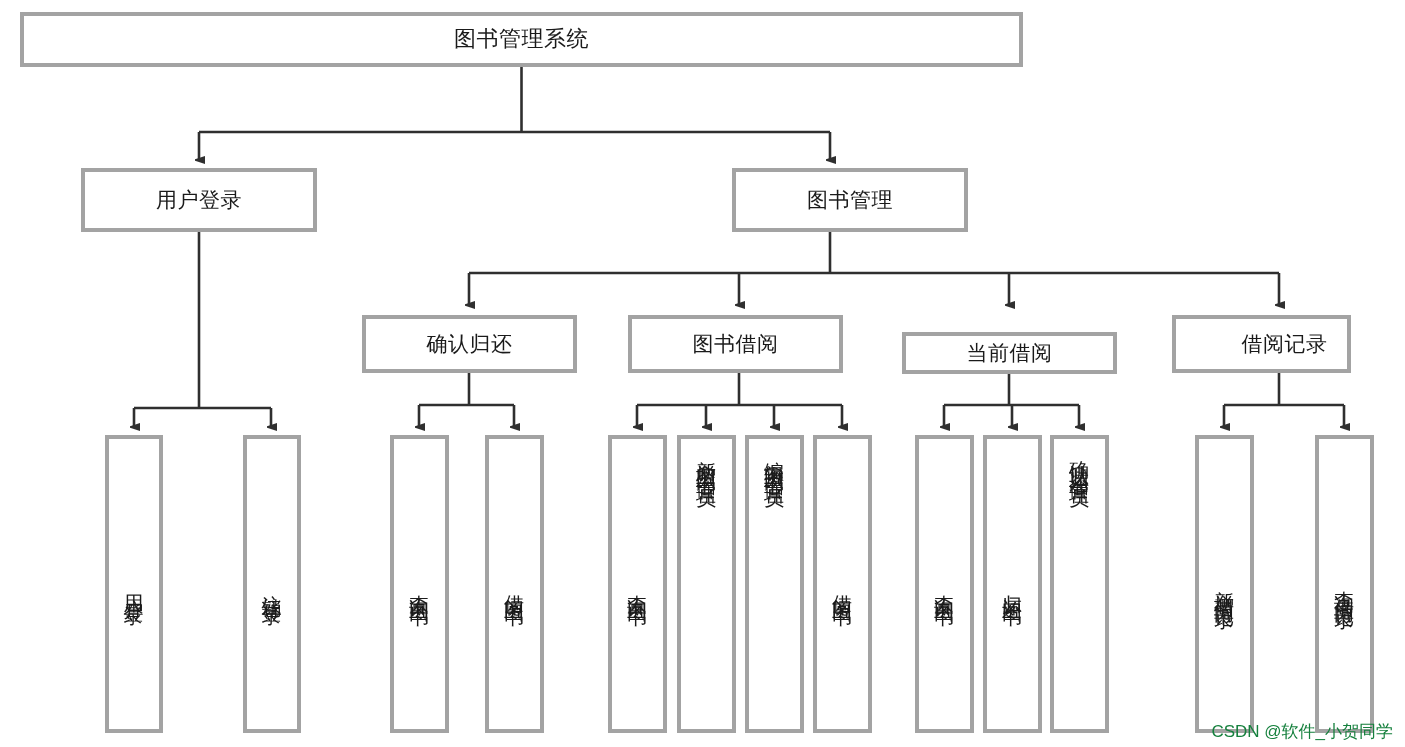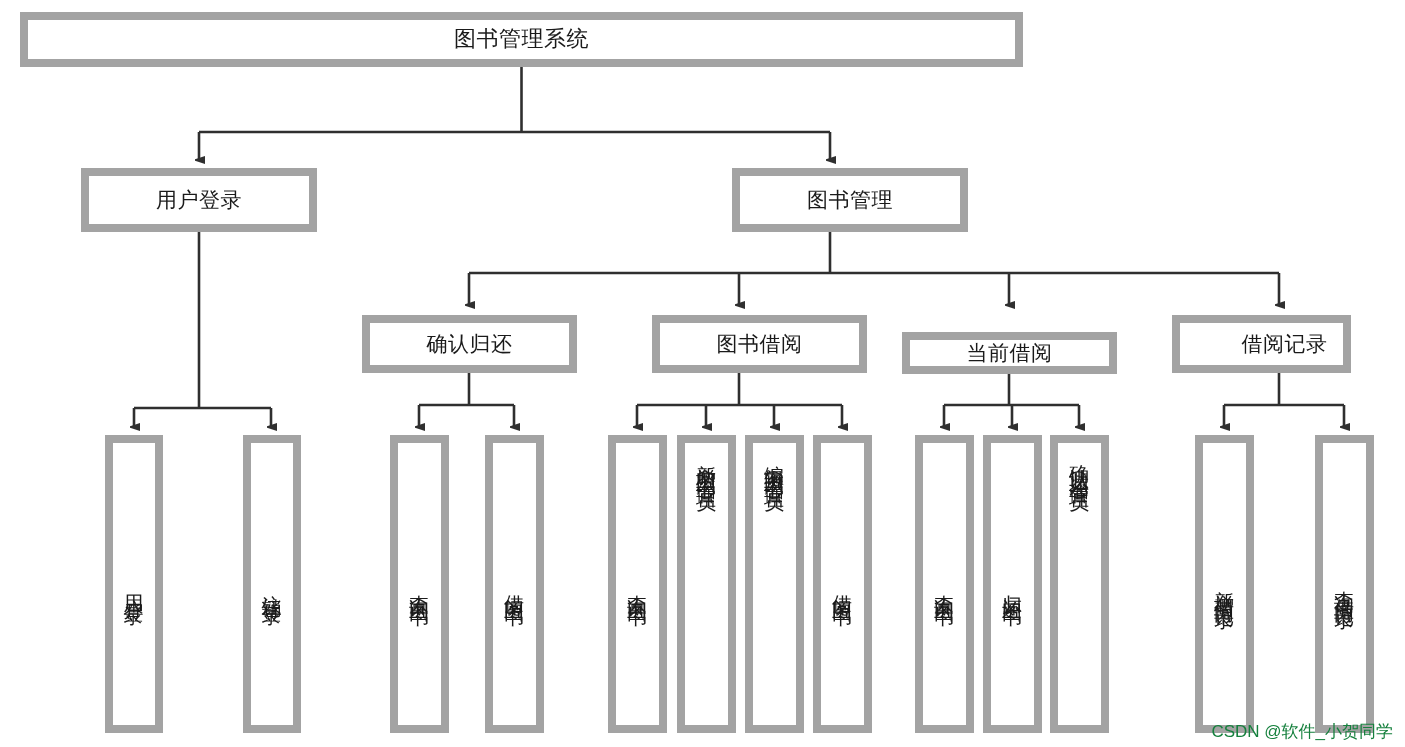--- a/index.html
+++ b/index.html
@@ -9,21 +9,21 @@
     font-family:"Liberation Sans","DejaVu Sans",sans-serif;
     overflow:hidden;
     position:relative;
   }
   #diagram{position:absolute;left:0;top:0;width:1405px;height:747px;}
 
   .node{
     position:absolute;
     box-sizing:border-box;
     background:#ffffff;
-    border:8px solid #a3a3a3;
+    border:4px solid #a3a3a3;
     display:flex;
     align-items:center;
     justify-content:center;
     color:#1a1a1a;
   }
   .node .lbl{
     display:block;
     text-align:center;
     line-height:1.12;
     letter-spacing:0.5px;
@@ -129,21 +129,21 @@
   <div class="node h-node" style="left:81px;top:168px;width:236px;height:64px;">
     <span class="lbl">用户登录</span>
   </div>
   <div class="node h-node" style="left:712px;top:168px;width:236px;height:64px;margin-left:20px;">
     <span class="lbl">图书管理</span>
   </div>
 
   <div class="node h-node" style="left:362px;top:315px;width:215px;height:58px;">
     <span class="lbl">确认归还</span>
   </div>
-  <div class="node h-node" style="left:652px;top:315px;width:215px;height:58px;">
+  <div class="node h-node" style="left:628px;top:315px;width:215px;height:58px;">
     <span class="lbl">图书借阅</span>
   </div>
   <div class="node h-node" style="left:902px;top:332px;width:215px;height:42px;">
     <span class="lbl">当前借阅</span>
   </div>
   <div class="node h-node" style="left:1172px;top:315px;width:179px;height:58px;padding-left:46px;">
     <span class="lbl">借阅记录</span>
   </div>
 
   <div class="node v-node center" style="left:105px;top:435px;width:58px;height:298px;">

